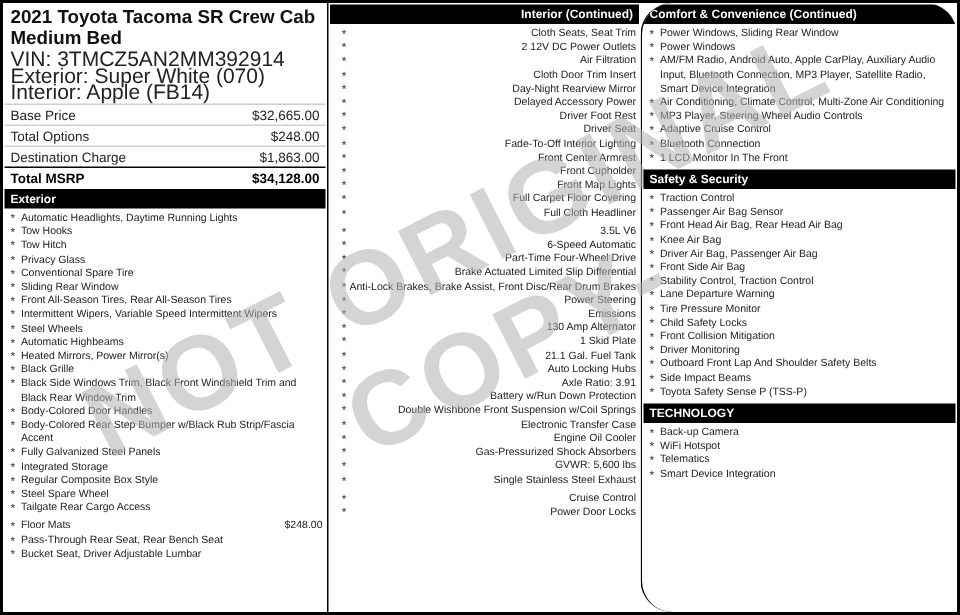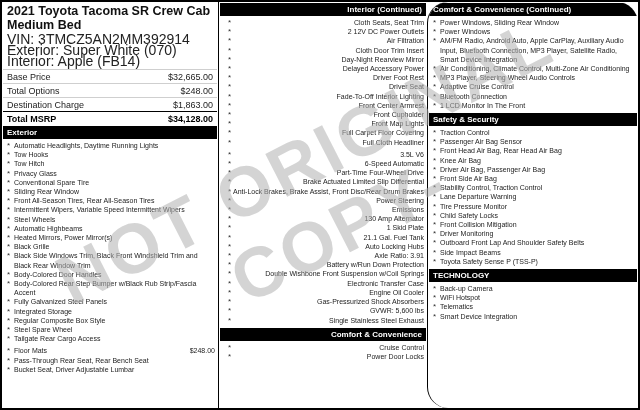--- a/index.html
+++ b/index.html
@@ -343,21 +343,20 @@
                 <span class="bullet">*</span>
                 <span class="ftext">GVWR: 5,600 lbs</span>
               </li>
               <li>
                 <span class="bullet">*</span>
                 <span class="ftext">Single Stainless Steel Exhaust</span>
               </li>
             </ul>
           </div>
           <div>
-            <div class="section-header">Comfort &amp; Convenience</div>
             <ul class="feature-list">
               <li>
                 <span class="bullet">*</span>
                 <span class="ftext">Cruise Control</span>
               </li>
               <li>
                 <span class="bullet">*</span>
                 <span class="ftext">Power Door Locks</span>
               </li>
             </ul>

